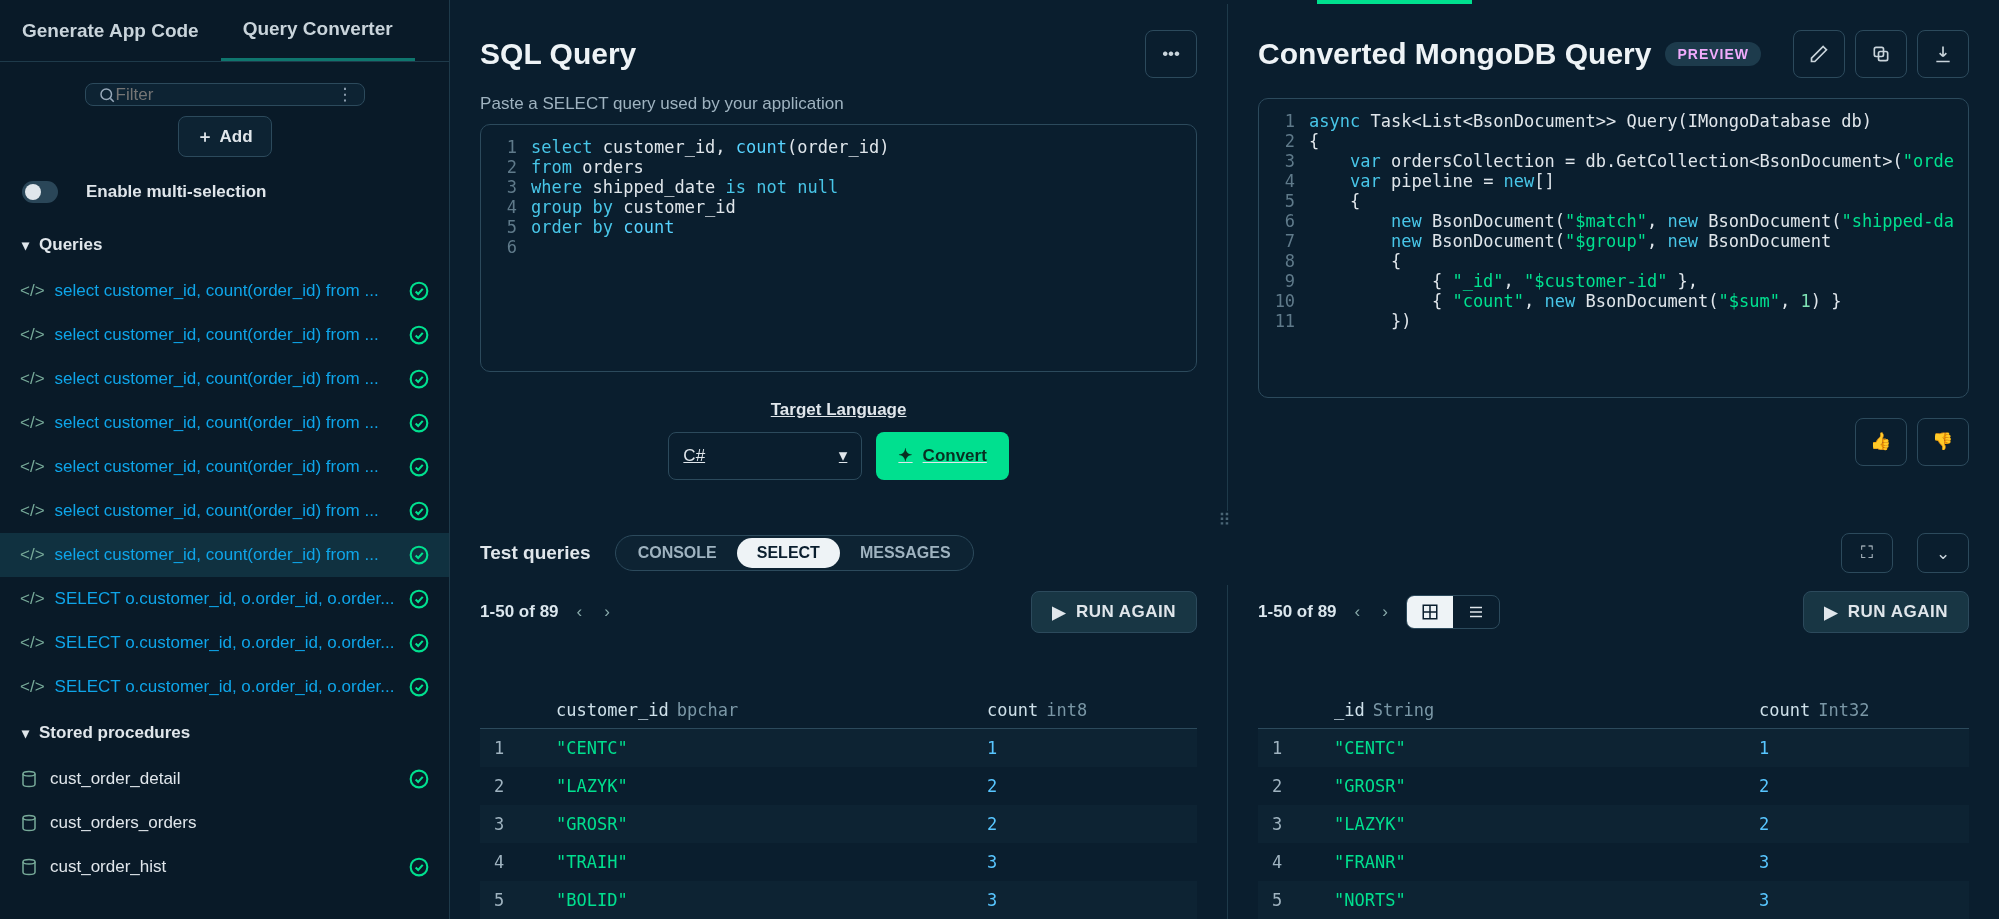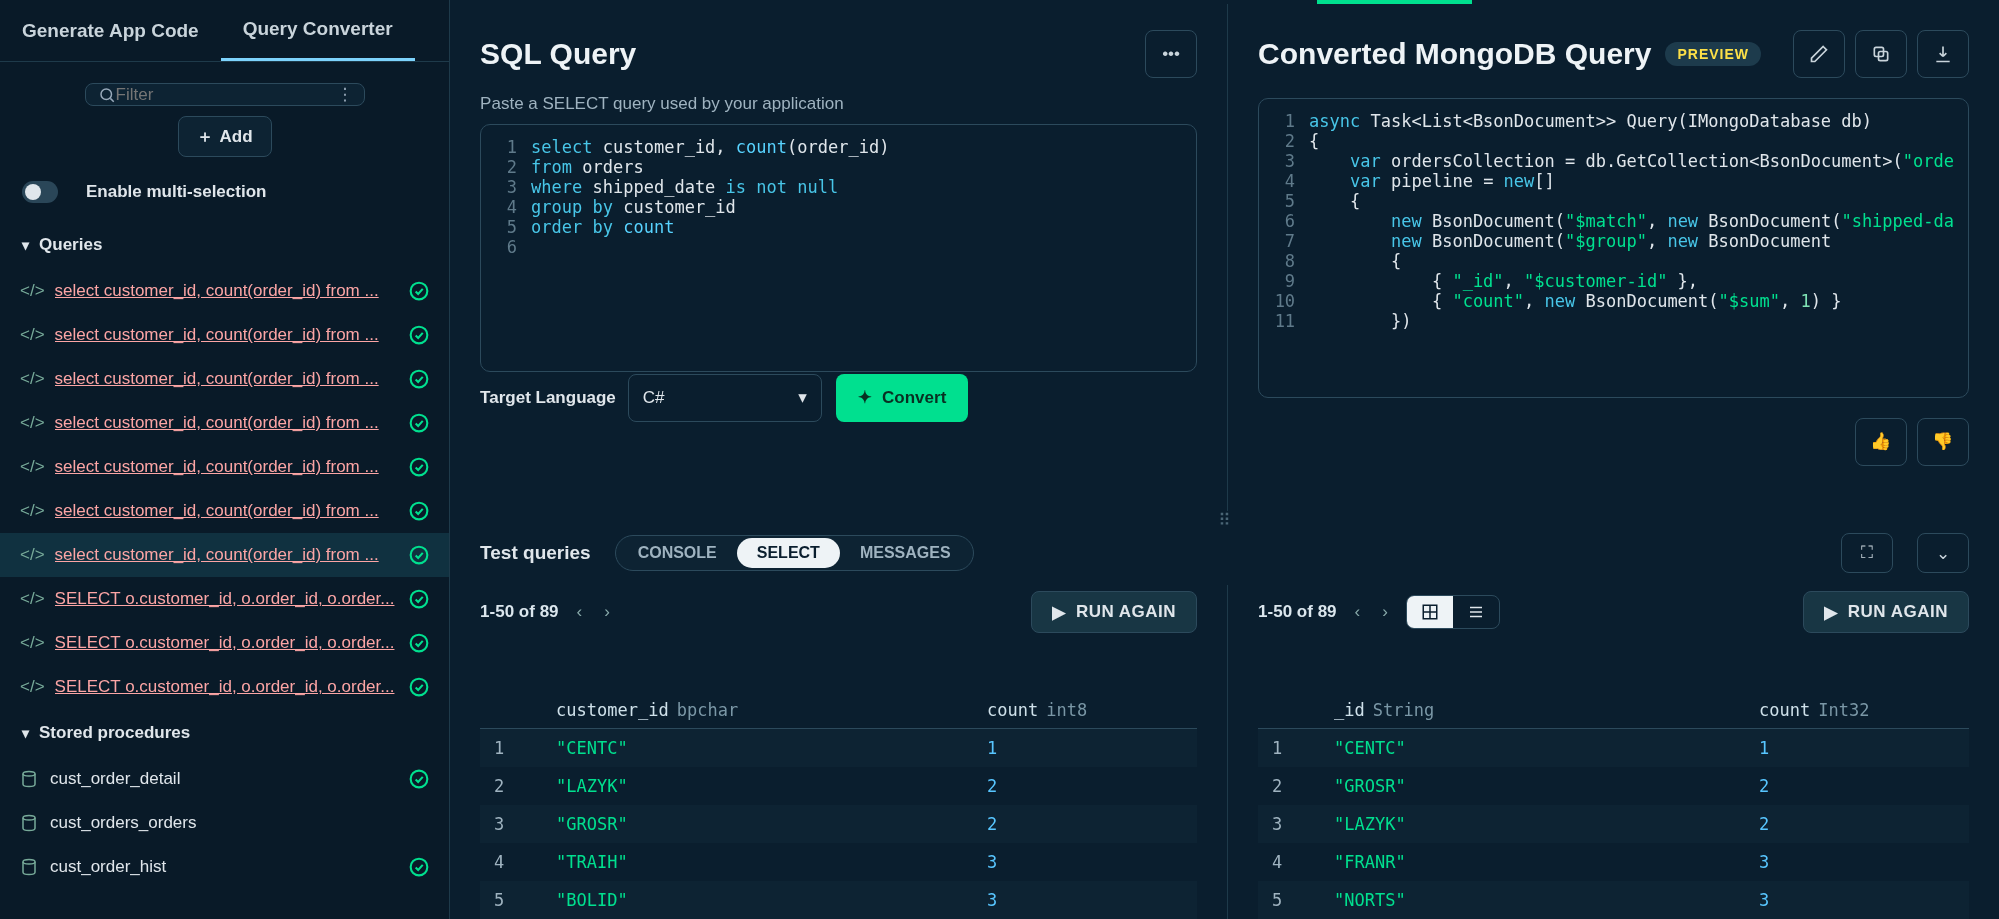--- a/index.html
+++ b/index.html
@@ -29,21 +29,21 @@
   .top-tab {
     padding: 0 22px;
     display: flex;
     align-items: center;
     font-weight: 600;
     color: #c9d4db;
     cursor: pointer;
     font-size: 19px;
   }
   .top-tab.active {
-    border-bottom: 3px solid #7dd3fc;
+    border-bottom: 3px solid #0f766e;
   }
   .filter-row {
     display: flex;
     gap: 10px;
     padding: 21px 20px 14px 20px;
     align-items: center;
     flex-direction: column;
   }
   .filter-input {
     flex: 1;
@@ -103,39 +103,39 @@
   }
   .tree-section-header .caret { font-size:14px; }
   .tree-item {
     display:flex;align-items:center;
     padding: 12px 20px;
     gap: 10px;
     cursor:pointer;
   }
   .tree-item.selected { background:#103140; }
   .tree-item .code-icn { color:#7a9; flex:0 0 auto; }
-  .tree-item .tlabel { flex:1; white-space:nowrap; overflow:hidden; text-overflow:ellipsis; color:#fca5a5;text-decoration:underline; }
+  .tree-item .tlabel { flex:1; white-space:nowrap; overflow:hidden; text-overflow:ellipsis; color:#0ea5e9; }
   .tree-item .check { color:#00e08f; font-weight:700; }
   .sp-item {
     display:flex;align-items:center;
     padding:12px 20px; gap:12px; cursor:pointer;
   }
   .sp-item .db-icn{color:#7a9;}
   
   .content { flex:1; display:flex; flex-direction:column; }
   .top-bar { height:4px; background:#0a1e2e; position:relative; }
   .top-bar::after{content:"";position:absolute;left:56%;width:10%;height:4px;background:#00e08f;}
   .panels-row { display:flex; height: 520px; }
   .sql-panel { width: 778px; border-right:1px solid #1e3a4a; padding: 26px 30px 10px 30px; display:flex; flex-direction:column; }
   .mongo-panel { flex:1; padding: 26px 30px 10px 30px; display:flex; flex-direction:column; }
   .panel-header { display:flex; align-items:center; justify-content:space-between; margin-bottom: 16px; }
   .panel-title { font-size: 30px; font-weight:700; color:#eef3f6; display:flex; align-items:center; gap:14px;}
   .badge {
     background:#1d3b4c;
-    color:#fde047;
+    color:#f0abfc;
     font-size:14px;
     padding:4px 12px;
     border-radius:20px;
     font-weight:700;
     letter-spacing:1px;
   }
   .icon-btn {
     width:52px;height:48px;
     border:1px solid #2c4a5c;
     border-radius:8px;
@@ -153,21 +153,21 @@
     font-family: "SFMono-Regular", Consolas, monospace;
     font-size:17px;
     height: 248px;
     overflow:auto;
     white-space:pre;
   }
   .mongo-panel .code-box { height: 300px; margin-top: 4px;}
   .code-line{ display:flex; }
   .ln { width:36px; color:#5f7a8a; text-align:right; padding-right:14px; user-select:none;}
   .kw{color:#48c6e8;} .fn{color:#58d3ff;} .str{color:#00e08f;} .num{color:#7fe3b5;} .id{color:#e0e6eb;}
-  .convert-block { display:flex; align-items:center; gap:12px; margin-top:2px; }
+  .convert-block { display:flex; flex-direction:column; align-items:center; gap:12px; margin-top:28px;text-decoration:underline; }
   .select-box{
     border:1px solid #2c4a5c;border-radius:8px;
     height:48px; width:194px;
     display:flex;align-items:center;justify-content:space-between;
     padding:0 14px; cursor:pointer;
   }
   .convert-btn{
     background:#00e08f;color:#083022;font-weight:700;
     height:48px;border-radius:8px;padding:0 22px;
     display:flex;align-items:center;gap:10px;cursor:pointer;

